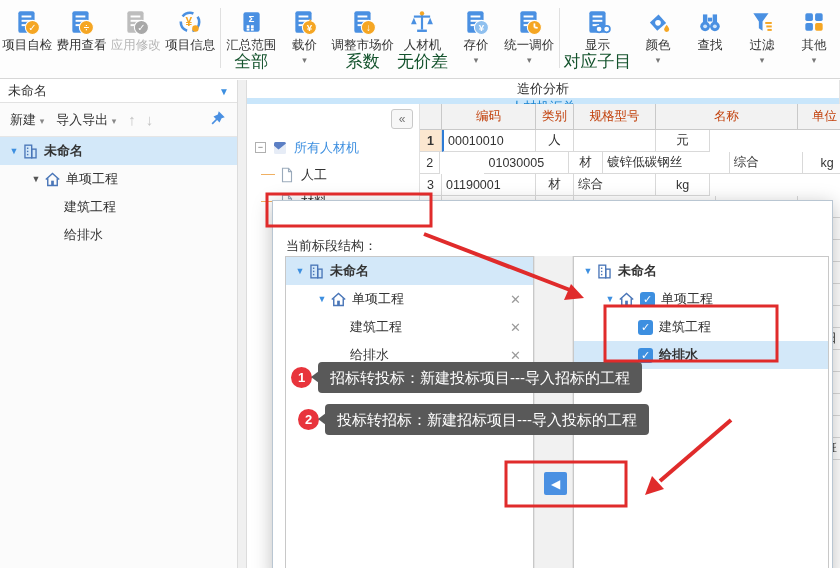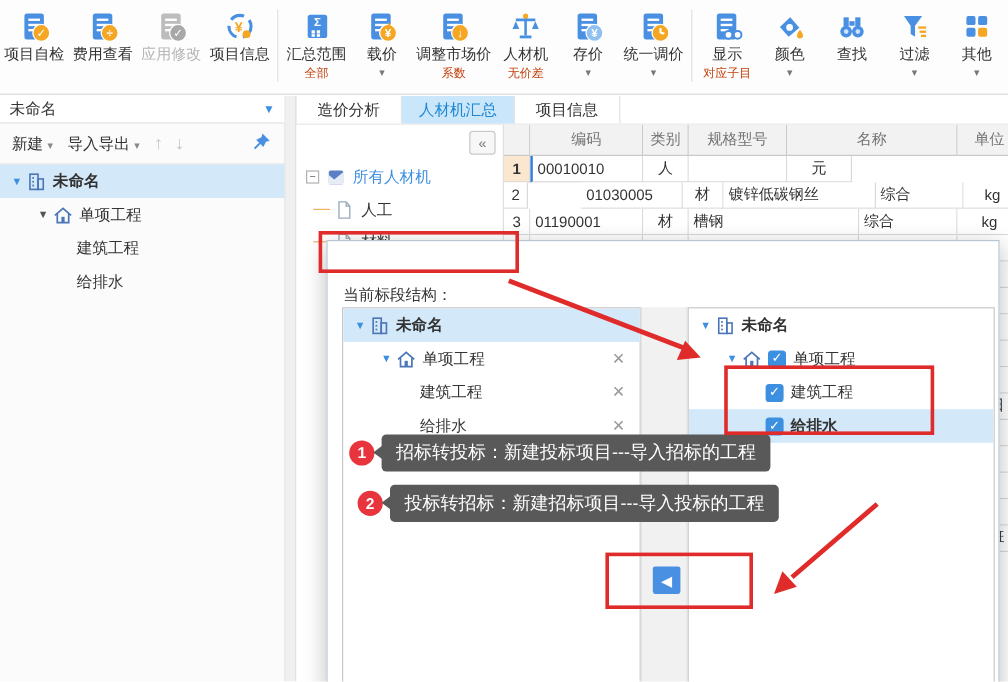--- a/index.html
+++ b/index.html
@@ -7,27 +7,27 @@
   body { font-family:"Liberation Sans","DejaVu Sans",sans-serif; background:#fff; position:relative; font-size:13px; color:#333; }
   .abs { position:absolute; }
 
   
   #toolbar { left:0; top:0; width:840px; height:79px; background:#fdfdfd; border-bottom:1px solid #d7d7d7; display:flex; align-items:flex-start; padding-top:6px; }
   #corner-dark { left:0; top:0; width:10px; height:9px; background:#1b2b4d; }
   #ribbon-strip { left:150px; top:0; width:146px; height:3px; }
   .titem { display:flex; flex-direction:column; align-items:center; padding:2px 7px 0 7px; min-width:52px; cursor:default; }
   .titem .ticon { width:27px; height:27px; display:flex; align-items:center; justify-content:center; }
   .titem .tlabel { font-size:12.5px; color:#333; white-space:nowrap; line-height:17px; margin-top:2px; }
-  .titem .tsub { font-size:10px; color:#c2410c; white-space:nowrap; line-height:15px; }
+  .titem .tsub { font-size:17px; color:#14532d; white-space:nowrap; line-height:15px; }
   .titem .tcaret { font-size:9px; color:#777; line-height:13px; }
   .titem.disabled .tlabel { color:#b5b5b5; }
   .tsep { width:1px; height:60px; background:#e0e0e0; margin:2px 3px 0 3px; }
 
   
-  #tabsbar { left:247px; top:80px; width:593px; height:24px; background:#fff; border-bottom:1px solid #e4e4e4; display:flex; }
+  #tabsbar { left:247px; top:80px; width:593px; height:24px; background:#fff; border-bottom:1px solid #e4e4e4; display:flex;flex-direction:column; }
   .tab { min-width:88px; padding:0 14px; display:flex; align-items:center; justify-content:center; font-size:13px; color:#333; border-right:1px solid #e4e4e4; cursor:pointer; }
   .tab.active { background:#c9e6fb; color:#1e87d2; }
 
   
   #sidebar { left:0; top:80px; width:238px; height:488px; background:#fbfbfb; border-right:1px solid #dcdcdc; }
   #proj-select { height:23px; border-bottom:1px solid #e2e2e2; display:flex; align-items:center; padding:0 8px; background:#fff; cursor:pointer; }
   #proj-select .psel-label { flex:1; font-size:13px; }
   .caret-down-blue { color:#3d8fe0; font-size:10px; }
   #side-actions { height:34px; display:flex; align-items:center; padding:0 10px; border-bottom:1px solid #e6e6e6; gap:4px; }
   .act-btn { font-size:13px; color:#333; cursor:pointer; margin-right:8px; }
@@ -49,21 +49,21 @@
   #collapse-btn { position:absolute; right:6px; top:5px; width:22px; height:20px; border:1px solid #c9c9c9; border-radius:3px; background:#f7f7f7; color:#777; font-size:12px; text-align:center; line-height:18px; cursor:pointer; }
   .mtree-row { height:27px; display:flex; align-items:center; font-size:13px; }
   .mtree-root { color:#3d8fe0; }
   .expander { width:11px; height:11px; border:1px solid #b0b0b0; background:#fff; font-size:9px; line-height:9px; text-align:center; color:#666; margin:0 4px 0 8px; flex:none; }
   .mconn { width:14px; border-bottom:1px solid #f0b062; height:1px; margin-right:2px; }
 
   
   #tablewrap { left:420px; top:104px; width:432px; height:464px; background:#fff; }
   .trow { display:flex; }
   .tcell { border-right:1px solid #d9d9d9; border-bottom:1px solid #d9d9d9; font-size:12.5px; display:flex; align-items:center; padding:0 4px; height:22px; background:#fff; overflow:hidden; white-space:nowrap; }
-  .thead .tcell { background:#f2f2f2; justify-content:center; height:26px; border-color:#c9c9c9; color:#737373; }
+  .thead .tcell { background:#f2f2f2; justify-content:center; height:26px; border-color:#c9c9c9; color:#c2410c; }
   .c-num { justify-content:center; }
   .c-cat, .c-unit { justify-content:center; }
   .trow.current .c-num { background:#fbe7d0; font-weight:bold; }
   .trow.current .c-code { border-left:2px solid #2e7cd6; }
 
   
   #dialog { left:272px; top:200px; width:561px; height:380px; background:#fff; border:1px solid #b9c6d2; box-shadow:0 4px 18px rgba(0,0,0,.25); z-index:20; }
   #dlg-titlebar { height:26px; display:flex; align-items:center; padding:0 12px; }
   #dlg-title { color:#fff; font-size:14px; flex:1; }
   .dlg-btn { width:22px; height:18px; display:flex; align-items:center; justify-content:center; cursor:pointer; margin-left:6px; }
@@ -418,21 +418,20 @@
       <div class="tcell c-code" style="width: 94px; margin-left: 44px;">01030005</div>
       <div class="tcell c-cat" style="width: 38px;">材</div>
       <div class="tcell c-name" style="width: 142px;">镀锌低碳钢丝</div>
       <div class="tcell c-spec" style="width: 82px;">综合</div>
       <div class="tcell c-unit" style="width: 54px;">kg</div>
     </div>
     <div class="trow">
       <div class="tcell c-num" style="width: 22px;">3</div>
       <div class="tcell c-code" style="width: 94px;">01190001</div>
       <div class="tcell c-cat" style="width: 38px;">材</div>
-      <div class="tcell c-name" style="width: 142px;">槽钢</div>
       <div class="tcell c-spec" style="width: 82px;">综合</div>
       <div class="tcell c-unit" style="width: 54px;">kg</div>
     </div>
     <div class="trow">
       <div class="tcell c-num" style="width: 22px;">4</div>
       <div class="tcell c-code" style="width: 94px;"></div>
       <div class="tcell c-cat" style="width: 38px;"></div>
       <div class="tcell c-name" style="width: 142px;"></div>
       <div class="tcell c-spec" style="width: 82px;"></div>
       <div class="tcell c-unit" style="width: 54px;">kg</div>

